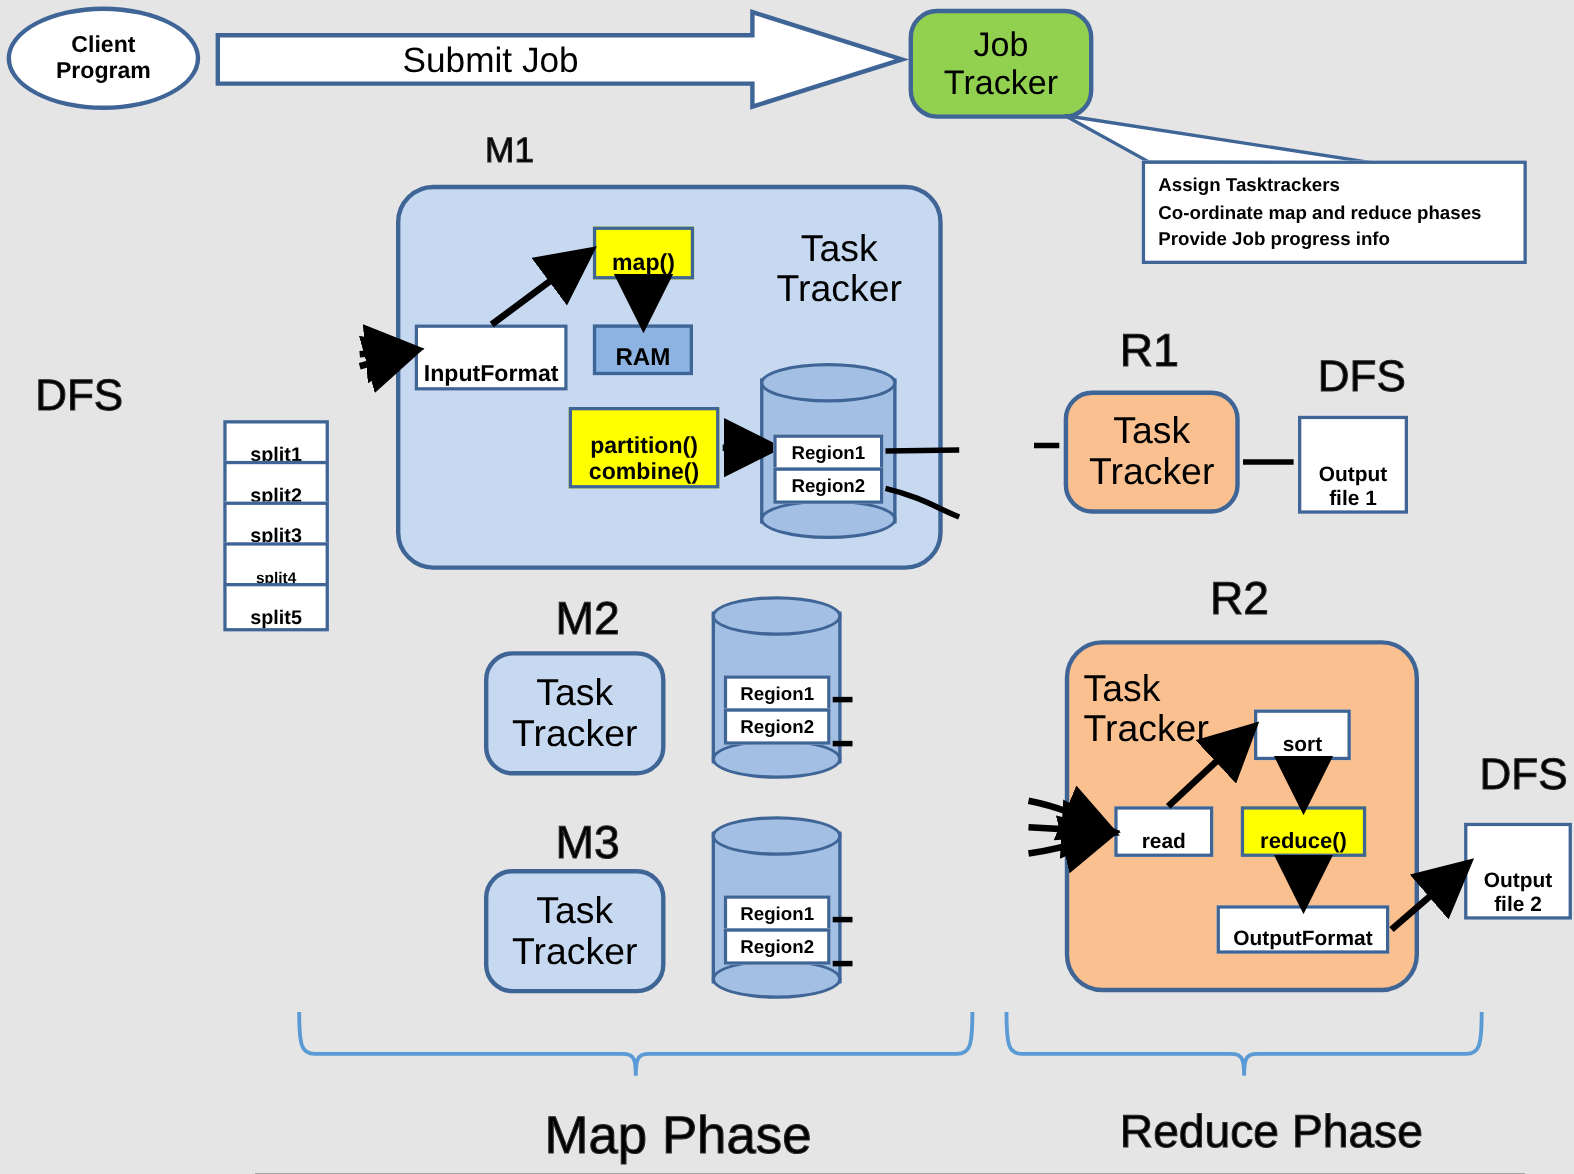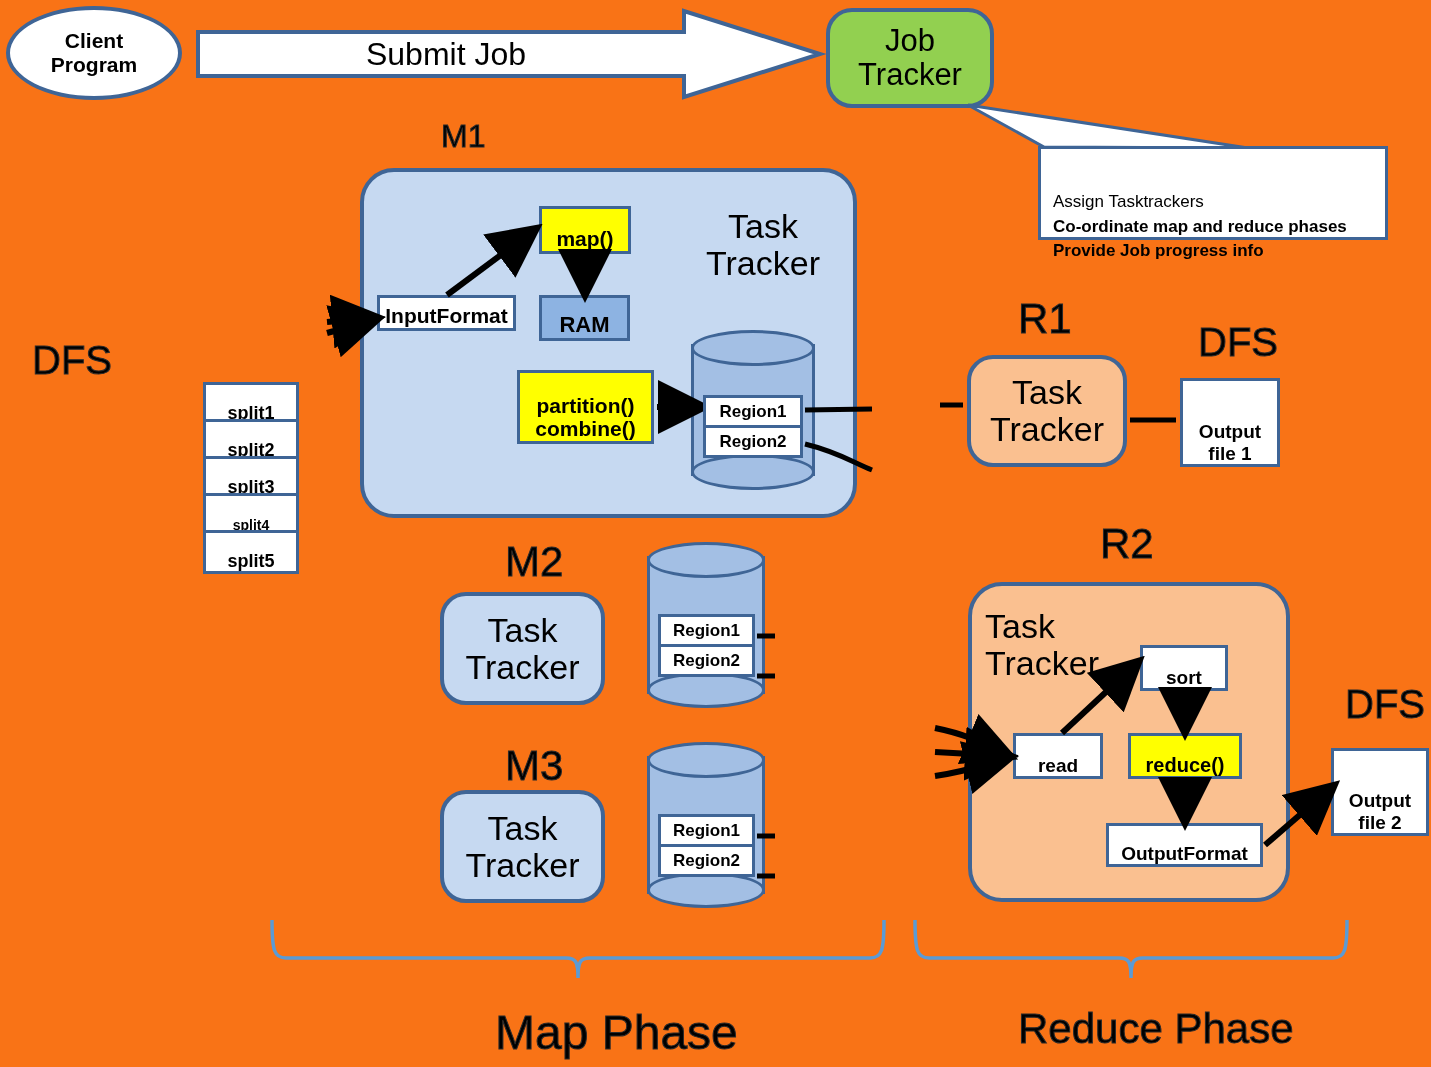--- a/index.html
+++ b/index.html
@@ -1,18 +1,18 @@
 <!DOCTYPE html>
 <html><head>
 <meta charset="utf-8">
 <style>
   html,body{margin:0;padding:0;background:#000;}
   body{width:1431px;height:1067px;position:relative;overflow:hidden;
        font-family:"Liberation Sans",sans-serif;}
-  #stage{position:absolute;left:0;top:0;width:1431px;height:1067px;background:#f97316;}
+  #stage{position:absolute;left:0;top:0;width:1431px;height:1067px;background:#e5e5e5;}
   .abs{position:absolute;box-sizing:border-box;}
 
   
   .box{background:#fff;border:3px solid #3f6596;display:flex;align-items:flex-end;
        justify-content:center;text-align:center;color:#000;font-weight:bold;
        line-height:1.12;}
   .rrect{border:4px solid #3f6596;border-radius:26px;display:flex;align-items:center;
          justify-content:center;text-align:center;color:#000;line-height:1.1;}
   .ghost{color:#000;-webkit-text-stroke:1px #2b2b2b;text-stroke:1px #2b2b2b;
          font-weight:normal;white-space:nowrap;}
@@ -65,21 +65,21 @@
 
   <div class="abs rrect green" style="left:826px;top:8px;width:168px;height:100px;font-size:31px;">
     <span style="white-space:pre-line">Job
 Tracker</span>
   </div>
 
   <svg class="ov">
     <polygon points="968,105 1248,148 1044,147" fill="#ffffff" stroke="#3f6596" stroke-width="3"></polygon>
   </svg>
   <div class="abs" style="left:1038px;top:146px;width:350px;height:94px;background:#fff;border:3px solid #3f6596;padding:8px 12px;">
-    <div style="font-size:17px;font-weight:normal;color:#000;line-height:1.45;margin-top:33px;">Assign Tasktrackers</div>
+    <div style="font-size:17px;font-weight:bold;color:#000;line-height:1.45;">Assign Tasktrackers</div>
     <div style="font-size:17px;font-weight:bold;color:#000;line-height:1.45;">Co-ordinate map and reduce phases</div>
     <div style="font-size:17px;font-weight:bold;color:#000;line-height:1.45;">Provide Job progress info</div>
   </div>
 
   <div class="abs ghost" style="left:32px;top:338px;font-size:40px;">DFS</div>
   <div class="abs ghost" style="left:1198px;top:320px;font-size:40px;">DFS</div>
   <div class="abs ghost" style="left:1345px;top:682px;font-size:40px;">DFS</div>
 
 
   <div class="abs" style="left:203px;top:382px;width:90px;height:185px;">
@@ -101,21 +101,21 @@
   </div>
 
   <div class="abs ghost" style="left:393px;top:118px;font-size:32px;margin-left:48px;">M1</div>
 
   <div class="abs rrect lightblue" style="left:360px;top:168px;width:497px;height:350px;display:block;border-radius:34px;">
   </div>
 
   <div class="abs box yellow" style="left:539px;top:206px;width:92px;height:48px;font-size:21px;">
     <span>map()</span>
   </div>
-  <div class="abs box" style="left:377px;top:295px;width:139px;height:36px;font-size:21px;">
+  <div class="abs box" style="left:377px;top:295px;width:139px;height:60px;font-size:21px;">
     <span>InputFormat</span>
   </div>
   <div class="abs box ram" style="left:539px;top:295px;width:91px;height:46px;font-size:22px;">
     <span>RAM</span>
   </div>
   <div class="abs box yellow" style="left:517px;top:370px;width:137px;height:74px;font-size:21px;">
     <span style="white-space:pre-line">partition()
 combine()</span>
   </div>
   <div class="abs tt-label" style="left:668px;top:208px;width:190px;white-space:pre-line;">Task

